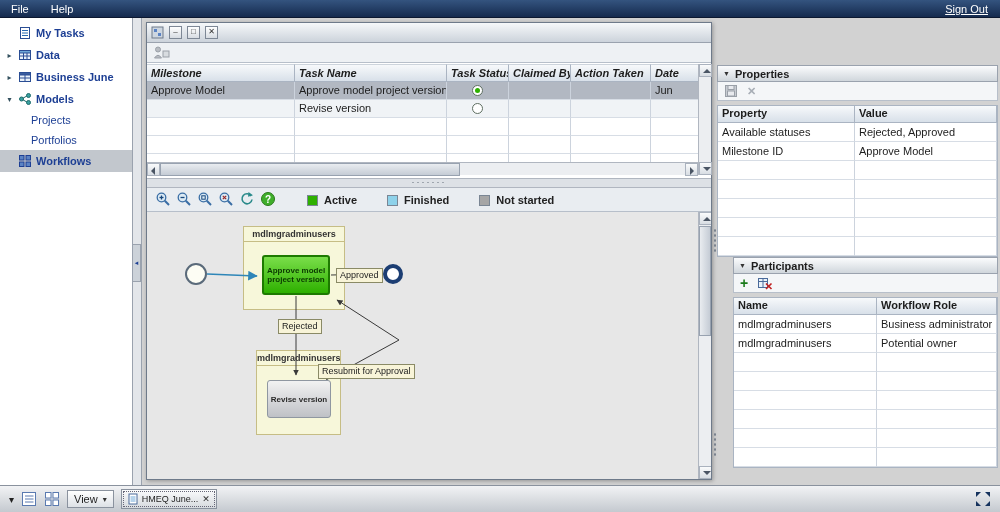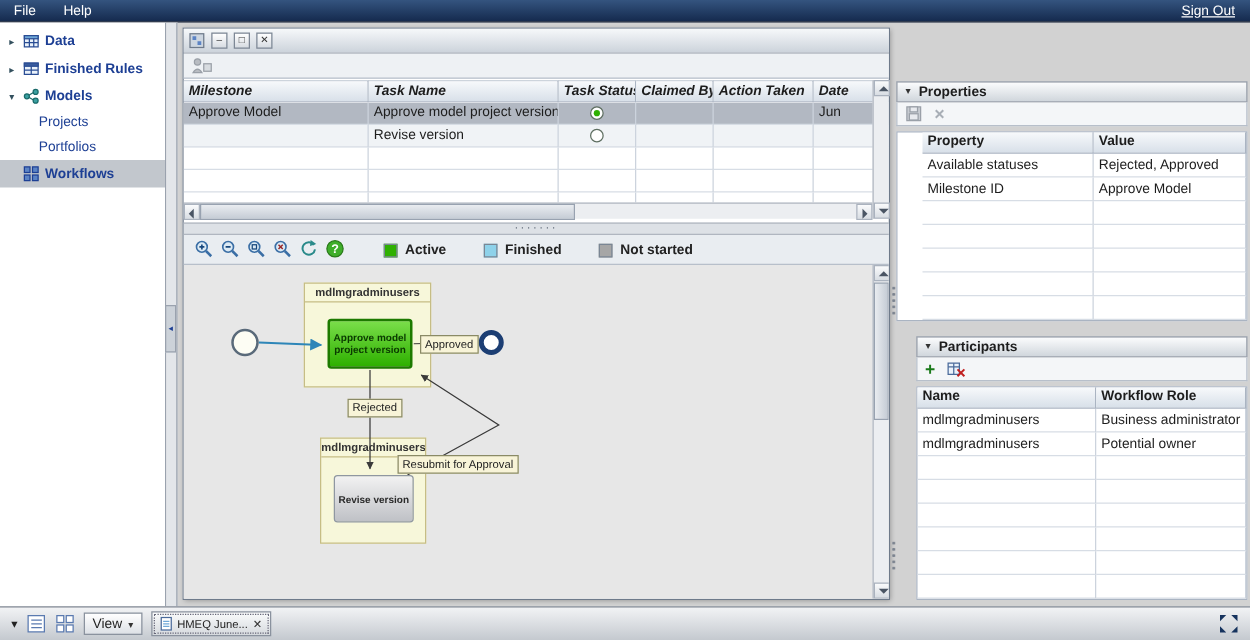--- a/index.html
+++ b/index.html
@@ -135,23 +135,23 @@
   .sec-toolbar { height:19px; background:#f4f6f8; border:1px solid #b7bfca; border-top:none;
                  display:flex; align-items:center; gap:9px; padding-left:6px; }
   .ptable { margin-top:4px; border:1px solid #aab4c2; background:#fff; }
   .p-head { display:grid; height:17px; }
   .p-head .th { background:linear-gradient(#f7f9fb,#d8e0e9); border-right:1px solid #aab4c2;
                 border-bottom:1px solid #aab4c2; font-weight:bold; padding:1px 4px;
                 white-space:nowrap; overflow:hidden; }
   .pr { display:grid; height:19px; }
   .pr .td { border-right:1px solid #ccd3dd; border-bottom:1px solid #d7dde5; padding:3px 4px;
             white-space:nowrap; overflow:hidden; }
-  #props-table .p-head, #props-table .pr { grid-template-columns:137px 1fr;margin-left:20px; }
+  #props-table .p-head, #props-table .pr { grid-template-columns:137px 1fr; }
   #parts-table .p-head, #parts-table .pr { grid-template-columns:143px 1fr; }
-  #participants-section { margin-top:12px;padding-left:16px; }
+  #participants-section { margin-top:0;padding-left:16px; }
   .tool-x { color:#a8aeb6; font-weight:bold; font-size:11px; cursor:pointer; }
   .tool-plus { color:#1a7a1a; font-weight:bold; font-size:14px; line-height:12px; cursor:pointer; }
 
   
   #bottombar { position:absolute; left:0; top:485px; width:1000px; height:27px;
                background:linear-gradient(#f2f3f5,#c4c9cf); border-top:1px solid #8a929e;
                display:flex; align-items:center; gap:7px; padding:0 9px; }
   #chevron { font-size:10px; color:#222; cursor:pointer; }
   .bb-icon { width:16px; height:16px; cursor:pointer; }
   #view-btn { height:18px; border:1px solid #8a929e; background:linear-gradient(#ffffff,#dde1e6);
@@ -168,39 +168,49 @@
 
 <div id="topbar">
   <span class="menu">File</span>
   <span class="menu">Help</span>
   <span class="spacer"></span>
   <span id="signout">Sign Out</span>
 </div>
 
 <div id="sidebar">
   <div class="nav-item">
+    <span class="tree-arrow"></span>
+    <svg class="icon14">
+        <rect x="2.5" y="1.5" width="9" height="11" fill="#fff" stroke="#2a4d94"></rect>
+        <line x1="4" y1="4.5" x2="10" y2="4.5" stroke="#2a6ab0"></line>
+        <line x1="4" y1="7" x2="10" y2="7" stroke="#2a6ab0"></line>
+        <line x1="4" y1="9.5" x2="10" y2="9.5" stroke="#2a6ab0"></line>
+      </svg>
+    <span>My Tasks</span>
+  </div>
+  <div class="nav-item">
     <span class="tree-arrow">▸</span>
     <svg class="icon14">
         <rect x="1.5" y="2.5" width="11" height="9" fill="#eaf2fa" stroke="#2a4d94"></rect>
         <rect x="1.5" y="2.5" width="11" height="2.5" fill="#6fa8d8" stroke="#2a4d94"></rect>
         <line x1="5.5" y1="5" x2="5.5" y2="11.5" stroke="#2a4d94"></line>
         <line x1="9" y1="5" x2="9" y2="11.5" stroke="#2a4d94"></line>
         <line x1="1.5" y1="8" x2="12.5" y2="8" stroke="#2a4d94"></line>
       </svg>
     <span>Data</span>
   </div>
   <div class="nav-item">
     <span class="tree-arrow">▸</span>
     <svg class="icon14">
         <rect x="1.5" y="2.5" width="11" height="9" fill="#eaf2fa" stroke="#2a4d94"></rect>
         <rect x="1.5" y="2.5" width="11" height="2.5" fill="#3a5d9e" stroke="#2a4d94"></rect>
         <line x1="7" y1="5" x2="7" y2="11.5" stroke="#2a4d94"></line>
         <line x1="1.5" y1="8" x2="12.5" y2="8" stroke="#2a4d94"></line>
       </svg>
-    <span>Finished Rules</span>
+    <span>Business June</span>
   </div>
   <div class="nav-item">
     <span class="tree-arrow">▾</span>
     <svg class="icon14">
         <circle cx="3.5" cy="7" r="2" fill="#3aa0a0" stroke="#1a6a6a"></circle>
         <circle cx="10.5" cy="3.5" r="2" fill="#3aa0a0" stroke="#1a6a6a"></circle>
         <circle cx="10.5" cy="10.5" r="2" fill="#3aa0a0" stroke="#1a6a6a"></circle>
         <line x1="5" y1="6.2" x2="8.8" y2="4" stroke="#1a6a6a"></line>
         <line x1="5" y1="7.8" x2="8.8" y2="10" stroke="#1a6a6a"></line>
       </svg>

